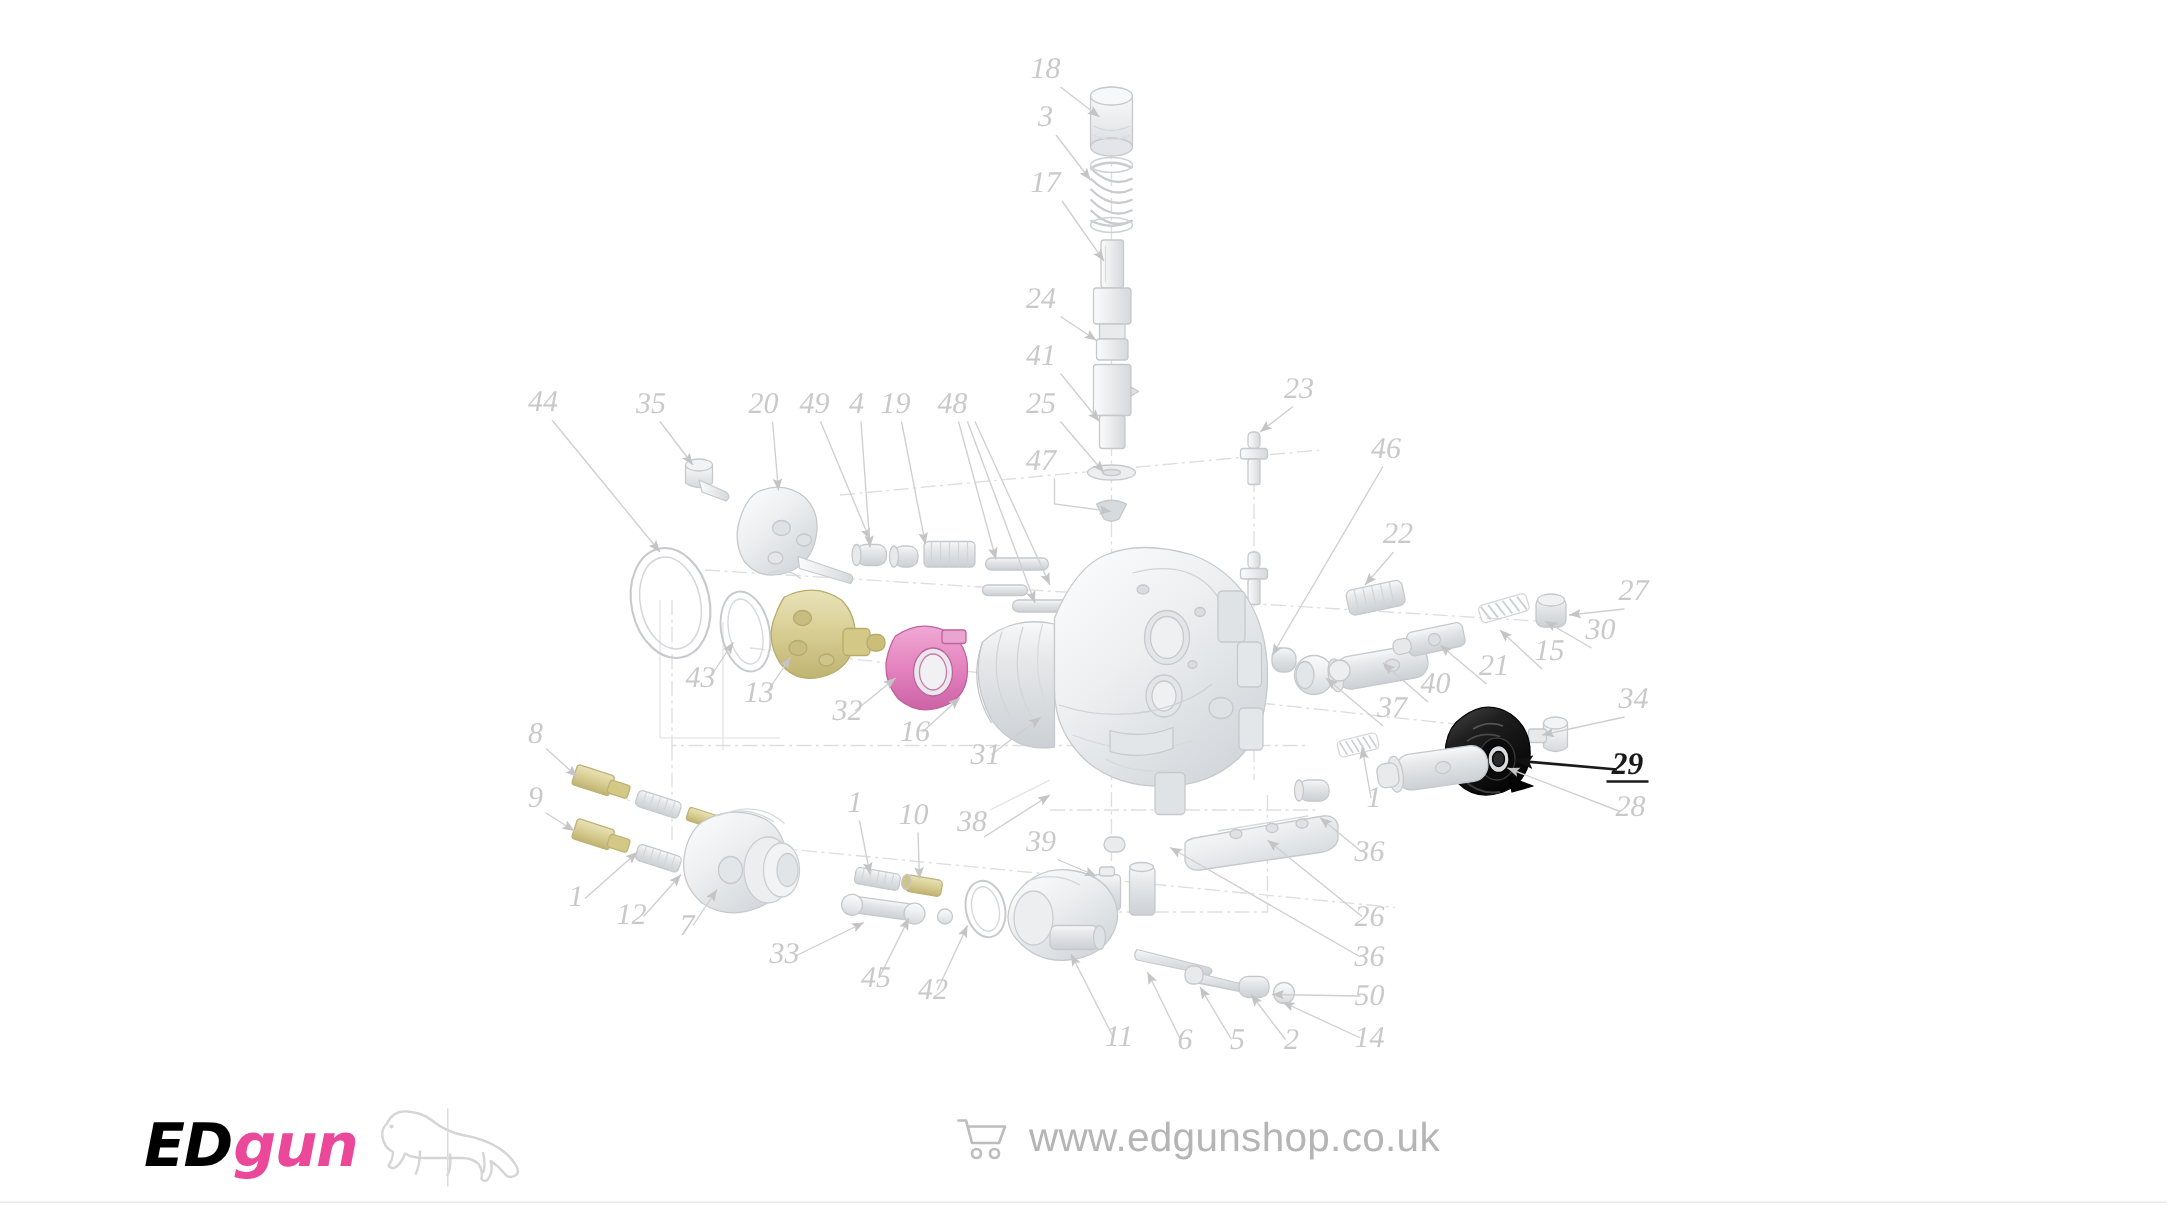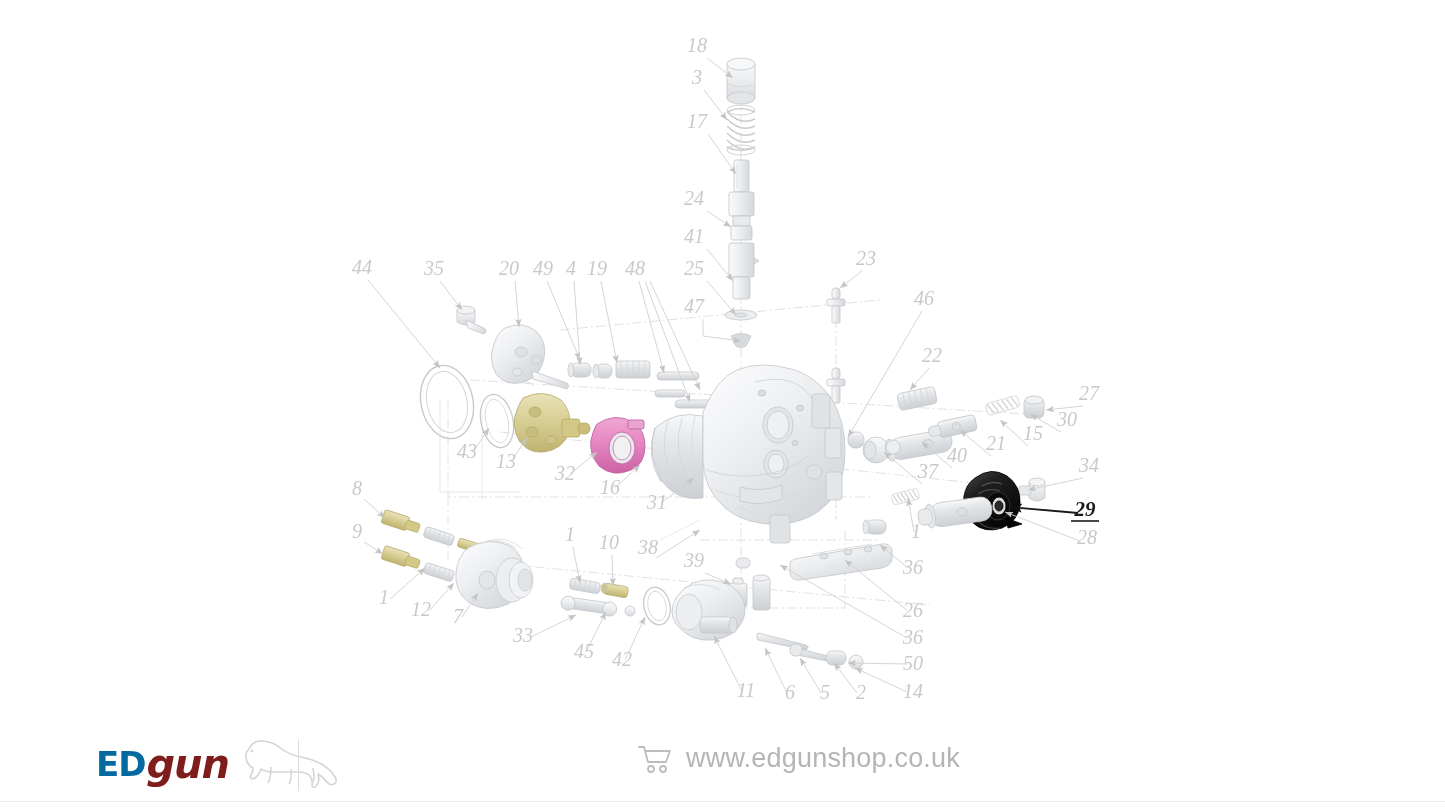--- a/index.html
+++ b/index.html
@@ -27,30 +27,30 @@
   #footer-divider{
     position:absolute;left:0;bottom:6px;width:1445px;height:1px;
     background:#ececec;
   }
   #brand-logo{
     position:absolute;left:96px;top:22px;
     display:flex;align-items:center;gap:4px;
   }
   .logo-ed{
     font-family:"DejaVu Sans", sans-serif;
-    font-weight:bold;
-    font-size:34px;letter-spacing:-1px;
-    color:#0369a1;
+    font-weight:bold;font-style:italic;
+    font-size:40px;letter-spacing:-1px;
+    color:#000000;
     line-height:1;
   }
   .logo-gun{
     font-family:"DejaVu Sans", sans-serif;
     font-weight:bold;font-style:italic;
     font-size:40px;letter-spacing:-1px;
-    color:#7f1d1d;
+    color:#ec4899;
     line-height:1;
     margin-left:-3px;
   }
   #logo-dog{margin-left:2px;margin-bottom:2px;}
   #footer-divider-vert{
     position:absolute;left:298px;top:24px;width:1px;height:52px;
     background:#dcdcdc;
   }
   #site-url{
     position:absolute;left:638px;top:28px;

